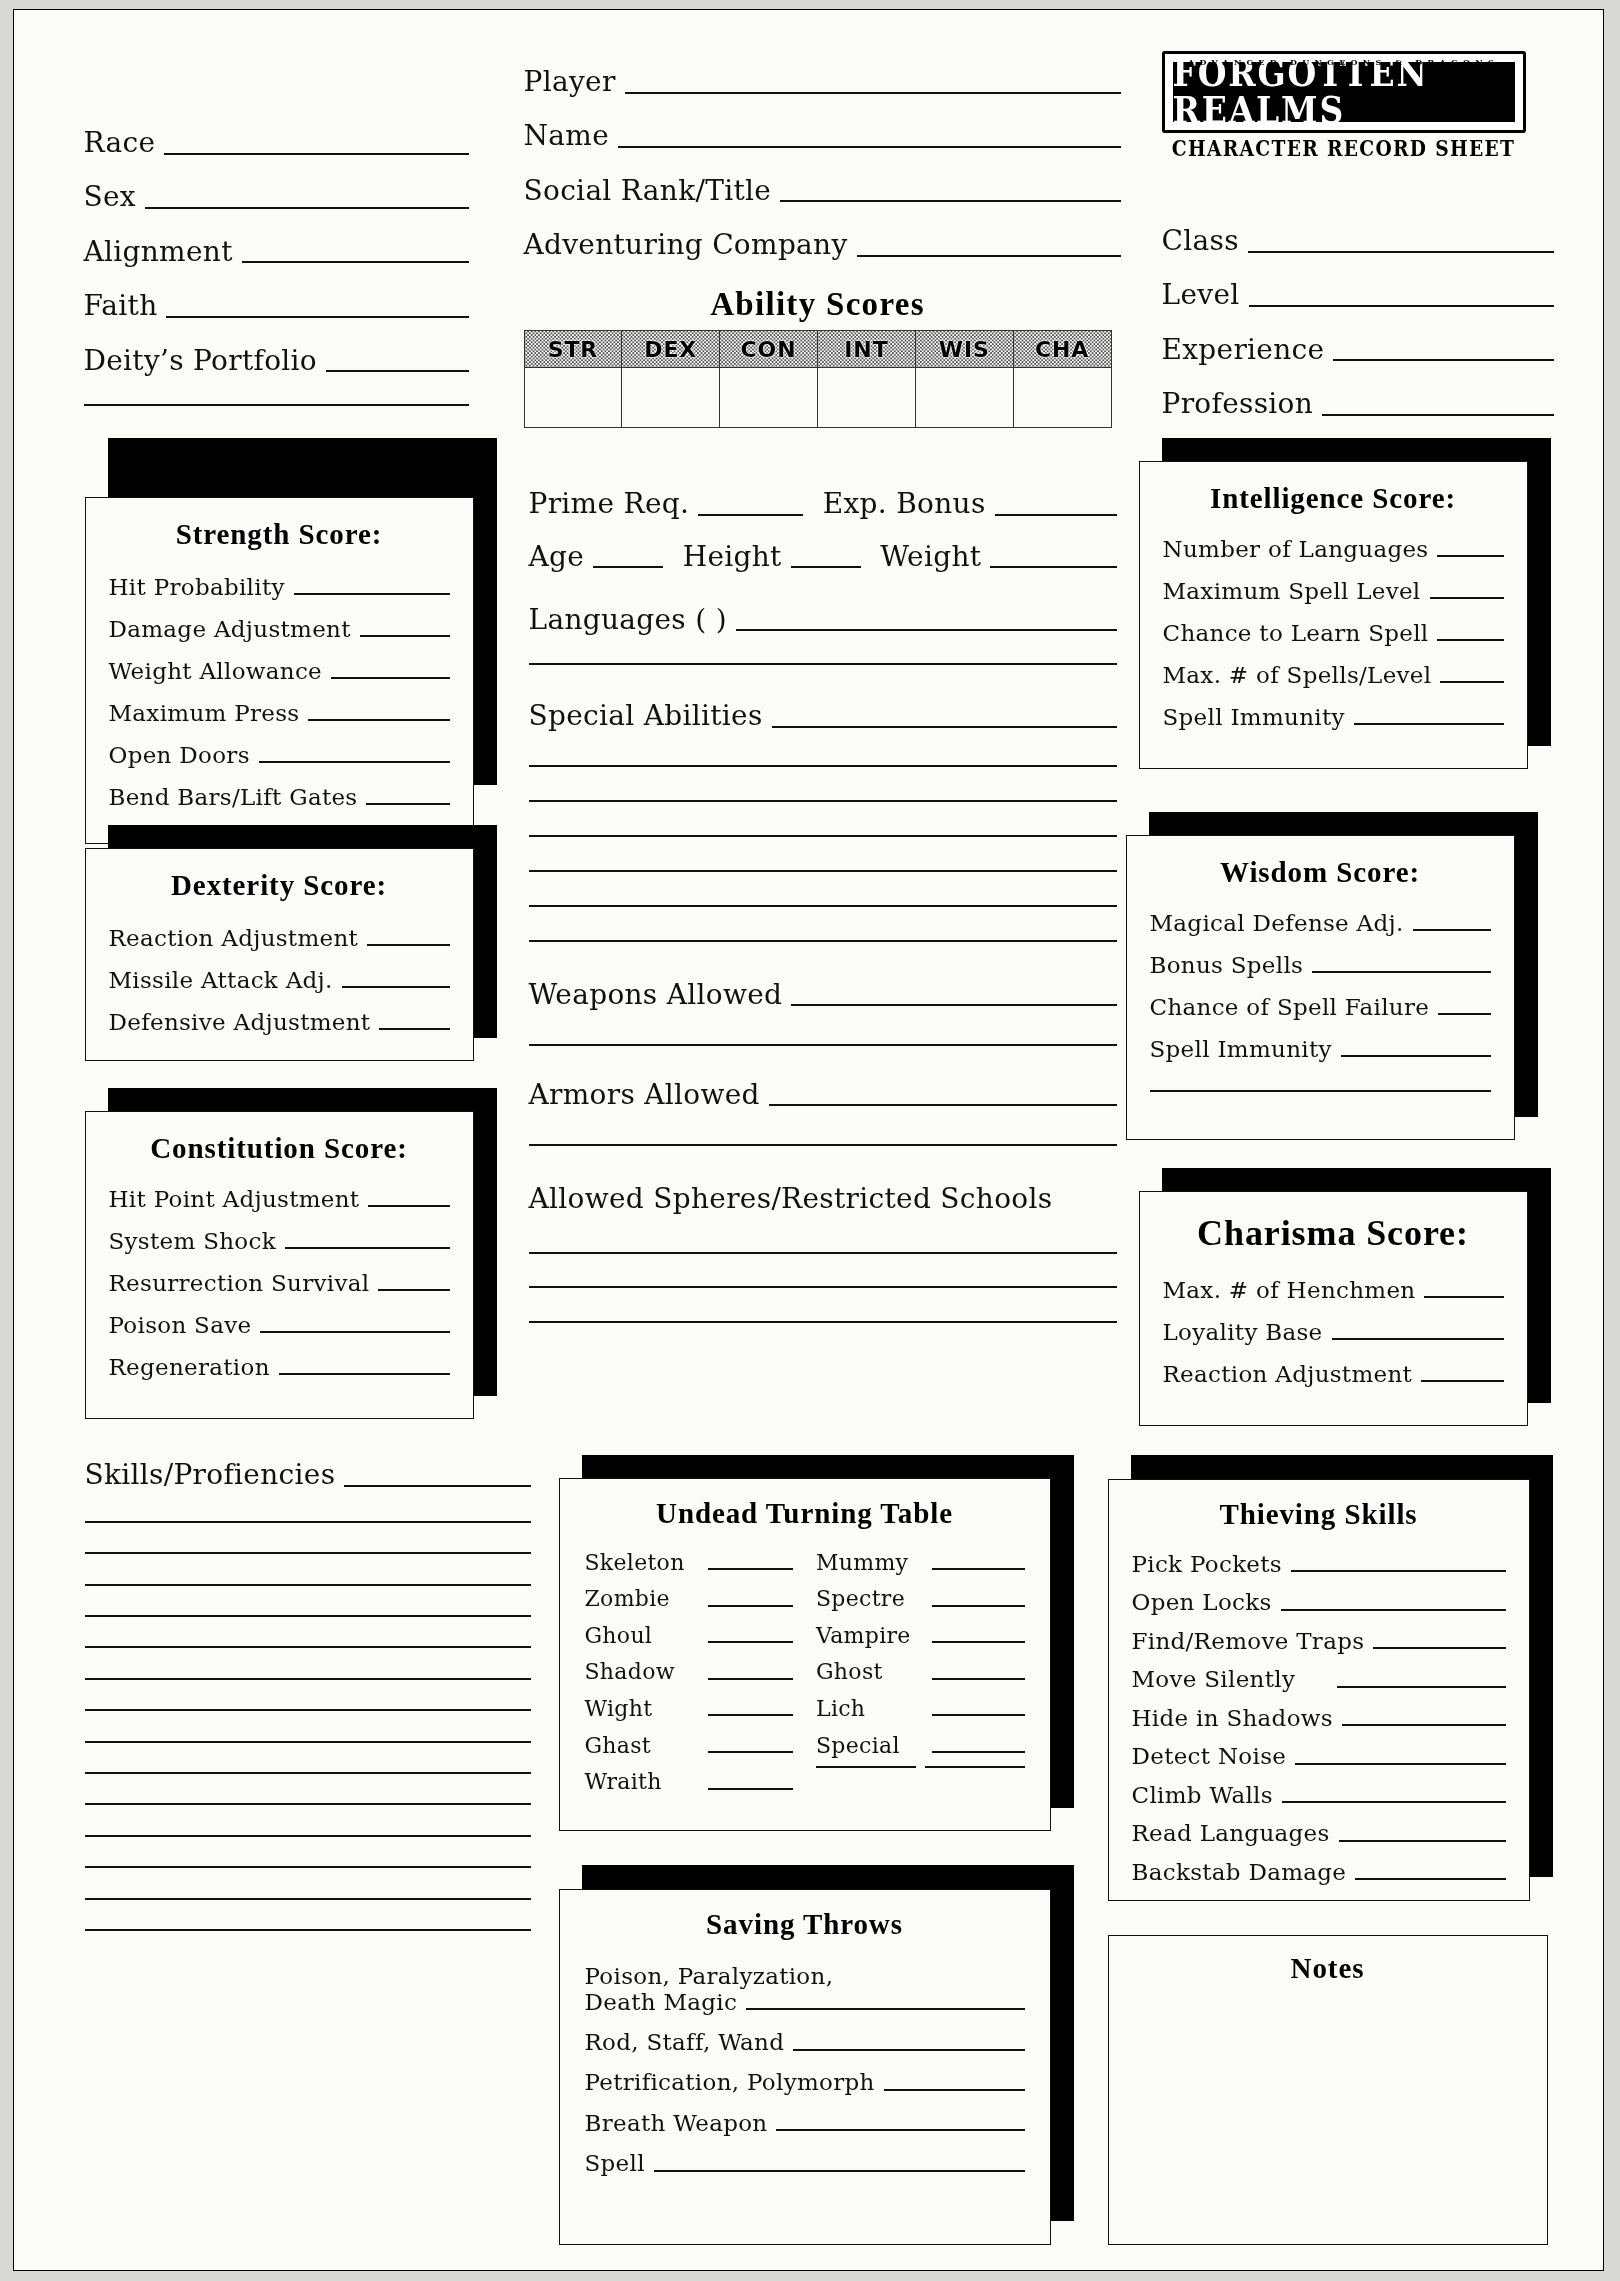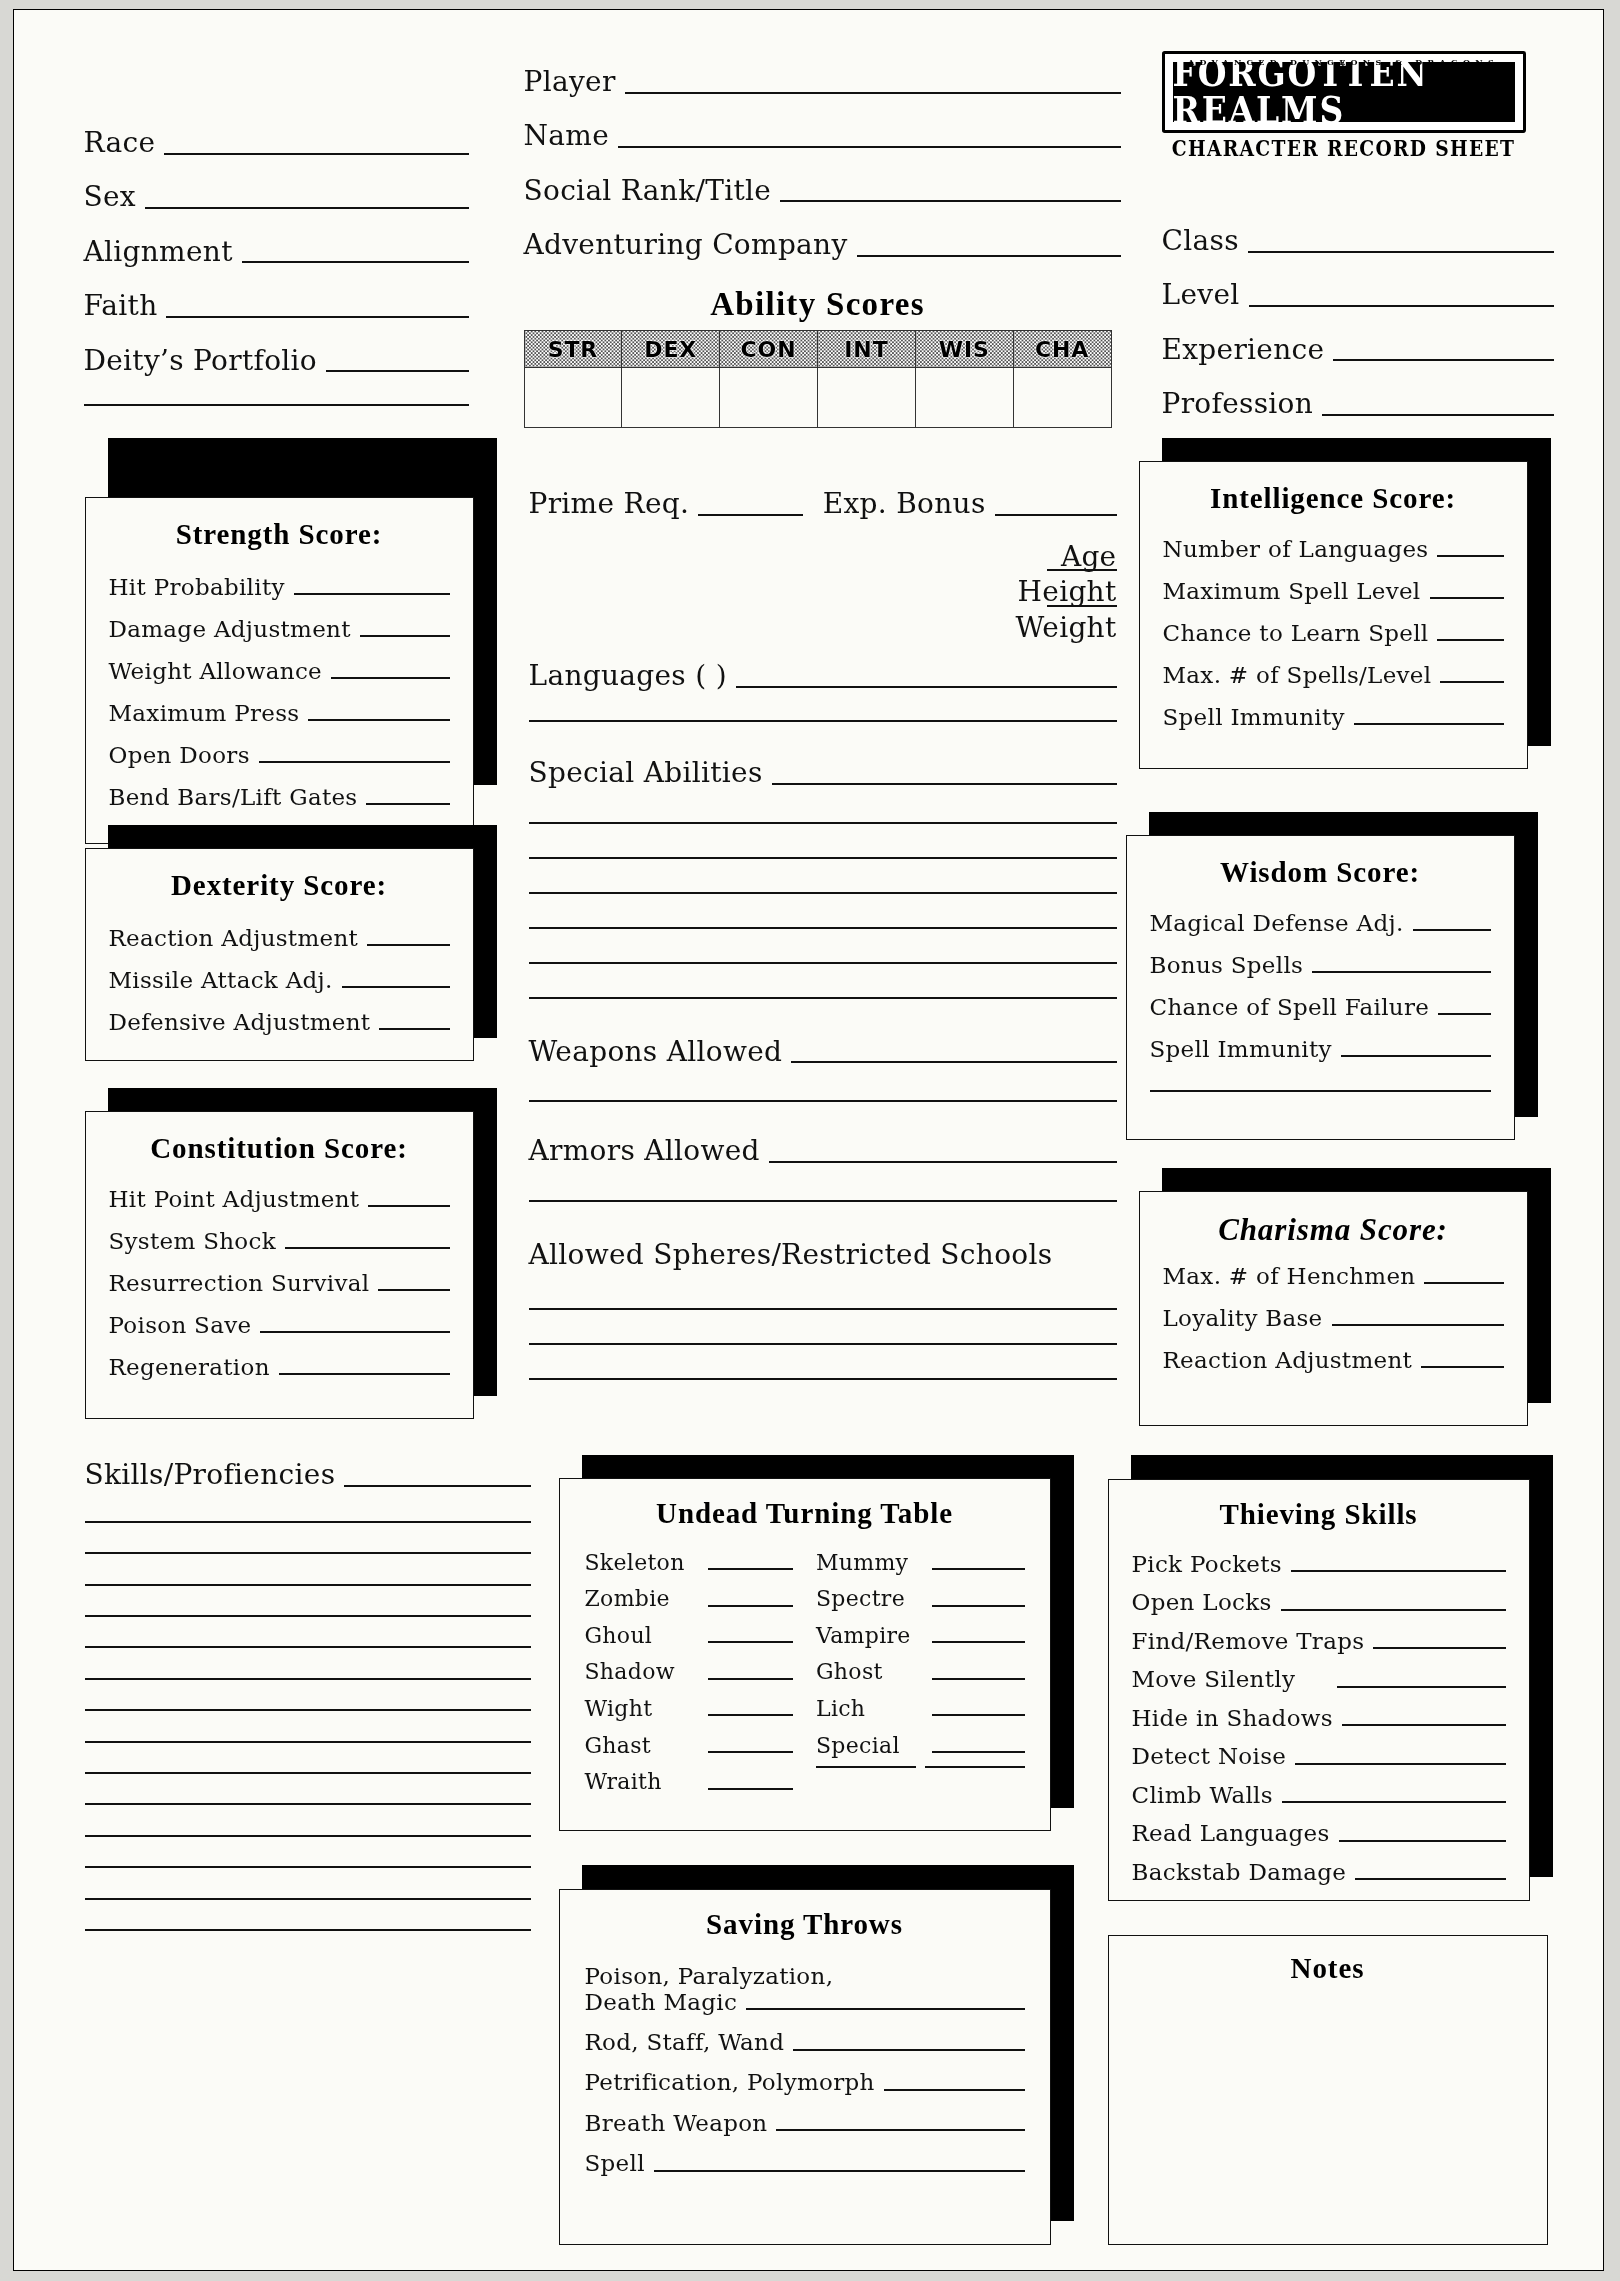--- a/index.html
+++ b/index.html
@@ -240,21 +240,21 @@
 
   <div style="position:absolute;left:515px;top:477px;width:588px;">
 
     <div class="row" style="margin-bottom:19.6px;">
       <span class="lbl" style="font-size:28px;">Prime Req.</span>
       <span class="rule fixed" style="width:105px;"></span>
       <span class="lbl" style="font-size:28px;margin-left:19.6px;">Exp. Bonus</span>
       <span class="rule"></span>
     </div>
 
-    <div class="row" style="margin-bottom:12px;flex-direction:column;">
+    <div class="row" style="margin-bottom:30px;">
       <span class="lbl" style="font-size:28px;">Age</span>
       <span class="rule fixed" style="width:70px;"></span>
       <span class="lbl" style="font-size:28px;margin-left:19.6px;">Height</span>
       <span class="rule fixed" style="width:70px;"></span>
       <span class="lbl" style="font-size:28px;margin-left:19.6px;">Weight</span>
       <span class="rule"></span>
     </div>
 
     <div class="row" style="margin-bottom:27px;">
       <span class="lbl" style="font-size:28px;">Languages (   )</span>
@@ -419,21 +419,21 @@
         <span class="lbl" style="font-size:23px;">Spell Immunity</span>
         <span class="rule"></span>
       </div>
       <div class="blankline"></div>
     </div>
   </div>
 
   <div class="shbox" style="left:1125px;top:1158px;width:413px;height:258px;">
     <div class="shadow" style="left:23px;top:0;width:389px;height:235px;"></div>
     <div class="card" style="width:389px;height:235px;padding:19.6px 23px;">
-      <div class="cardtitle" style="font-size:31px;margin-bottom:15px;font-style:italic;">Charisma Score:</div>
+      <div class="cardtitle" style="font-size:36px;margin-bottom:23px;">Charisma Score:</div>
       <div class="row" style="margin-bottom:16px;">
         <span class="lbl" style="font-size:23px;">Max. # of Henchmen</span>
         <span class="rule"></span>
       </div>
       <div class="row" style="margin-bottom:16px;">
         <span class="lbl" style="font-size:23px;">Loyality Base</span>
         <span class="rule"></span>
       </div>
       <div class="row">
         <span class="lbl" style="font-size:23px;">Reaction Adjustment</span>

